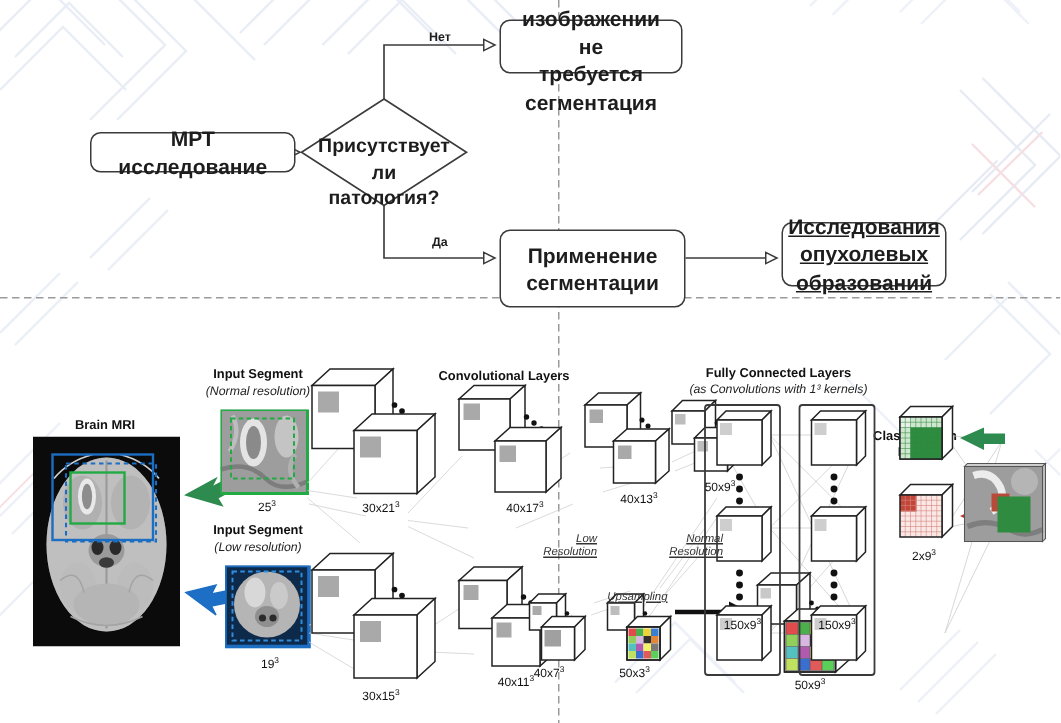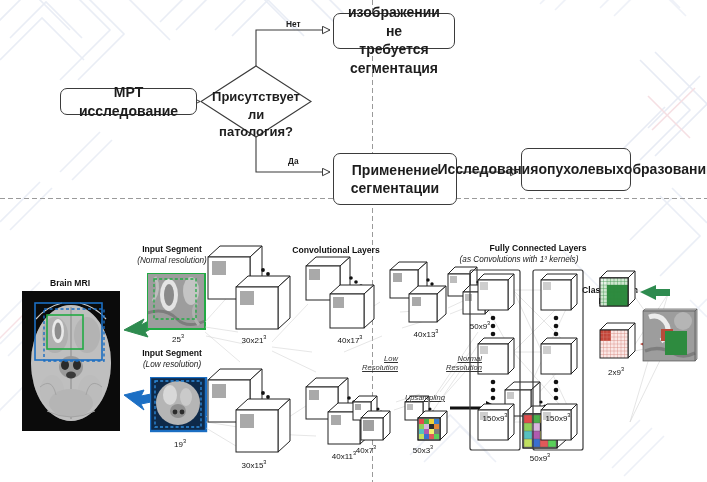--- a/index.html
+++ b/index.html
@@ -201,21 +201,21 @@
   <div class="fc-box" style="left:333px; top:13px; width:122px; height:36px; flex-direction:column;">
     <div>На этом изображении не</div>
     <div>требуется сегментация</div>
   </div>
 
   <div class="fc-box" style="left:333px; top:153px; width:124px; height:52px; flex-direction:column;">
     <div>Применение</div>
     <div>сегментации</div>
   </div>
 
-  <div class="fc-box" style="left:521px; top:148px; width:110px; height:43px; flex-direction:row;">
+  <div class="fc-box" style="left:521px; top:148px; width:110px; height:43px; flex-direction:column;text-decoration:underline;">
     <div>Исследования</div>
     <div>опухолевых</div>
     <div>образований</div>
   </div>
 
   <div class="nn-title" style="left:35px; top:278px; width:70px;">Brain MRI</div>
 
   <svg class="abs" width="98" height="140" style="left:22px; top:291px;">
     <rect x="0" y="0" width="98" height="140" fill="#0b0b0b"></rect>
     <g>
@@ -285,21 +285,21 @@
     <circle cx="25" cy="35" r="2.4" fill="#2b2b2b"></circle>
     <circle cx="32" cy="35" r="2.4" fill="#2b2b2b"></circle>
     <rect x="0" y="0" width="56" height="54" fill="none" stroke="#1b6ec2" stroke-width="2.4"></rect>
     <rect x="5" y="4" width="46" height="46" fill="none" stroke="#2f8ee0" stroke-width="1.3" stroke-dasharray="3,2.2"></rect>
   </svg>
   <div class="nn-cap" style="left:158px; top:438px; width:44px;">
     <span>19</span><sup>3</sup>
   </div>
 
   <div class="nn-title" style="left:266px; top:245px; width:140px;">Convolutional Layers</div>
-  <div class="nn-title" style="left:462px; top:243px; width:152px;">Fully Connected Layers</div>
+  <div class="nn-title" style="left:443px; top:243px; width:152px;">Fully Connected Layers</div>
   <div class="nn-sub" style="left:443px; top:255px; width:152px;">(as Convolutions with 1³ kernels)</div>
   <div class="nn-title" style="left:568px; top:285px; width:84px;">
     <div>Classification</div>
     <div>Layer</div>
   </div>
 
   <svg class="abs" width="707" height="250" style="left:0; top:232px;">
     <g stroke="#d2d2d2" stroke-width="0.55" fill="none">
       <path d="M 205 90 L 232 60"></path>
         <path d="M 205 95 L 238 100"></path>

